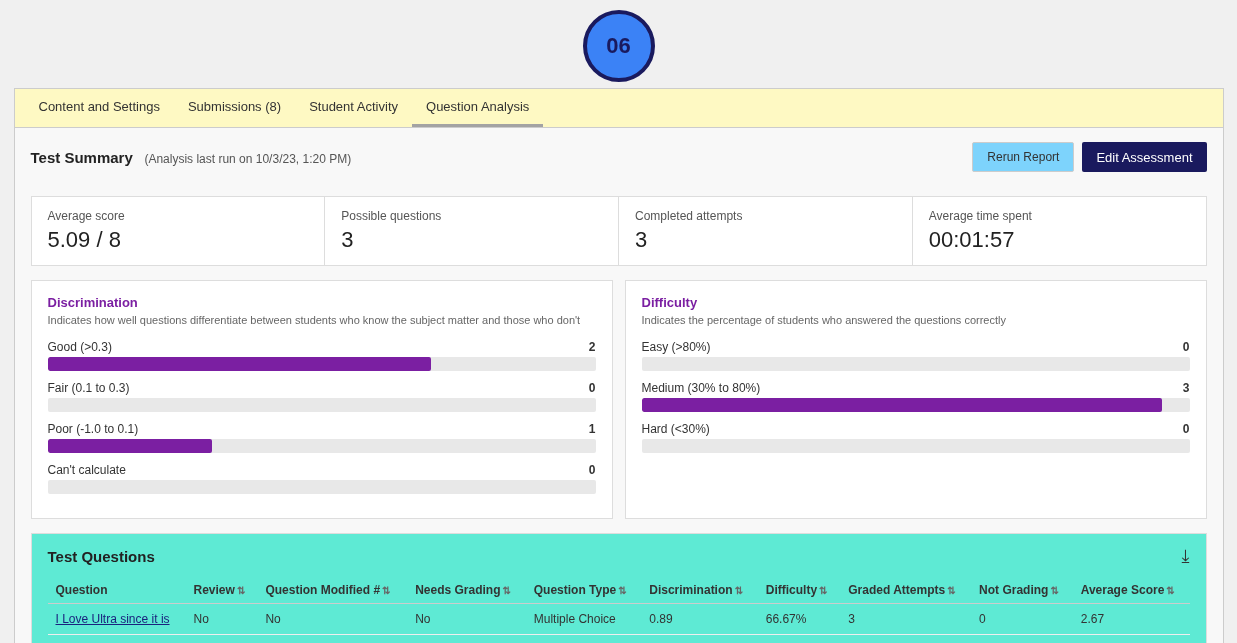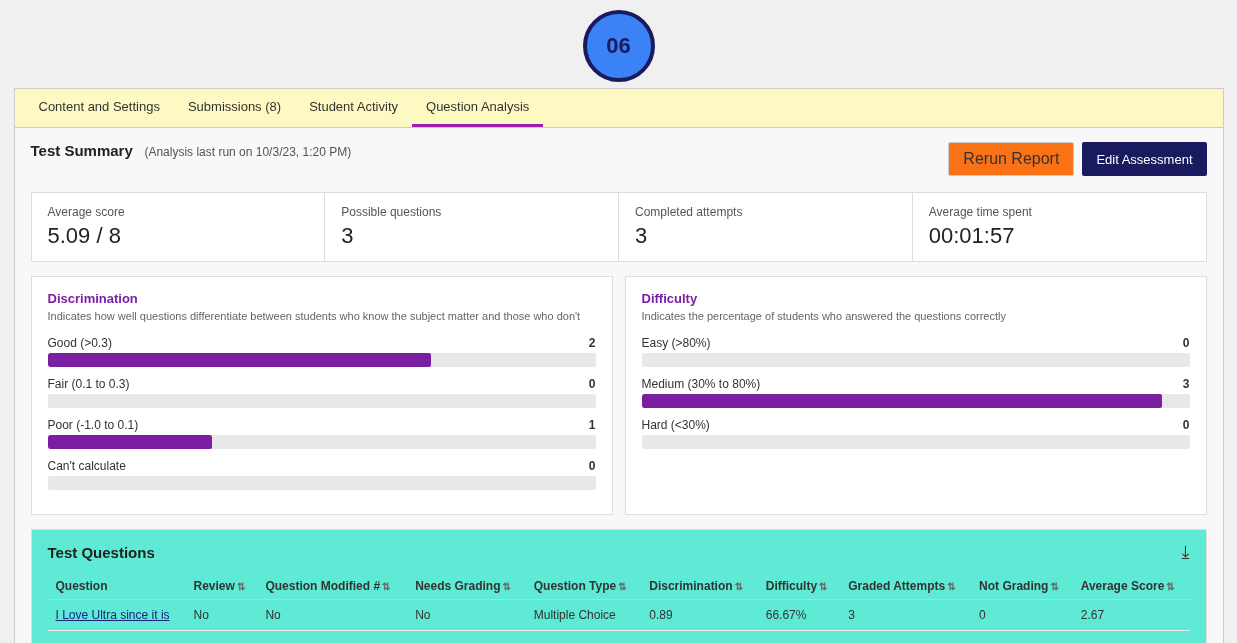--- a/index.html
+++ b/index.html
@@ -46,35 +46,35 @@
     .tab-item {
       padding: 10px 14px;
       cursor: pointer;
       font-size: 13px;
       color: #333;
       border-bottom: 3px solid transparent;
       white-space: nowrap;
     }
 
     .tab-item.active {
-      border-bottom: 3px solid #a21caf;
+      border-bottom: 3px solid #a3a3a3;
       color: #333;
       font-weight: normal;
     }
 
     .content-area {
       padding: 14px 16px;
       background: #f8f8f8;
     }
 
     .test-summary-header {
       display: flex;
       justify-content: space-between;
-      align-items: flex-start;
-      margin-bottom: 16px;
+      align-items: center;
+      margin-bottom: 24px;
     }
 
     .test-summary-title {
       font-size: 15px;
       font-weight: bold;
       color: #222;
     }
 
     .test-summary-subtitle {
       font-size: 12px;
@@ -84,23 +84,23 @@
     }
 
     .header-buttons {
       display: flex;
       gap: 8px;
     }
 
     .btn-rerun {
       padding: 7px 14px;
       border: 1px solid #ccc;
-      background: #f97316;
+      background: #7dd3fc;
       cursor: pointer;
-      font-size: 16px;
+      font-size: 12px;
       color: #333;
       border-radius: 2px;
     }
 
     .btn-edit {
       padding: 7px 14px;
       border: none;
       background: #1a1a5e;
       color: white;
       cursor: pointer;

